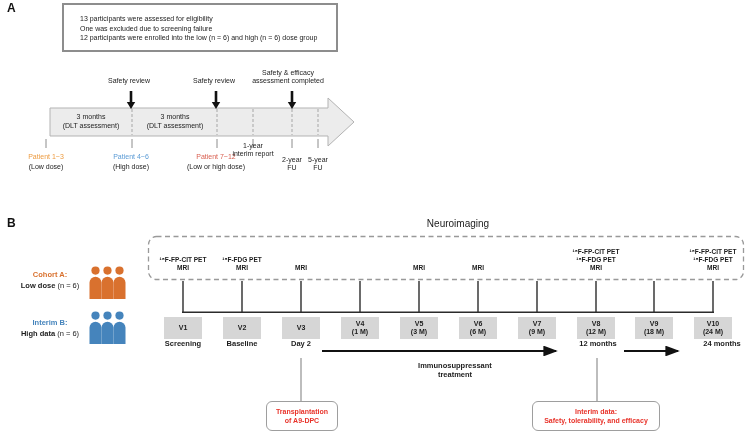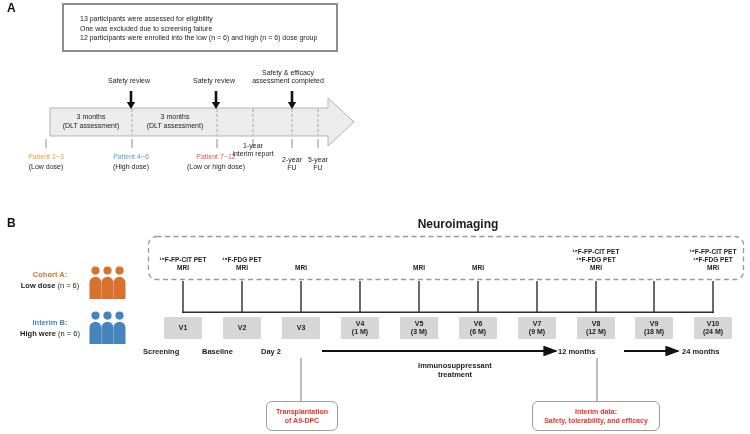--- a/index.html
+++ b/index.html
@@ -17,34 +17,34 @@
   #panelA-label { left:7px; top:1px; }
   #panelB-label { left:7px; top:216px; }
   .elig-box {
     position:absolute; left:62px; top:3px; width:276px; height:49px;
     border:2px solid #8d8d8d; background:#fff;
     padding:9px 4px 0 16px;
   }
   .elig-line { font-size:7px; line-height:9.5px; white-space:nowrap; color:#222; }
   .lbl { position:absolute; font-size:7px; line-height:8px; text-align:center; color:#1c1c1c; }
   .bold { font-weight:bold; }
-  #neuro-title { left:398px; top:220px; width:120px; font-size:12px; font-weight:bold; }
+  #neuro-title { left:398px; top:220px; width:120px; font-size:10px; font-weight:normal; }
   .cohort { position:absolute; left:8px; width:84px; text-align:center; font-size:7.5px; line-height:10.5px; }
   #cohortA { top:270px; }
   #cohortB { top:318px; }
   .cohort .ctitle { font-weight:bold; }
   .people { position:absolute; left:88px; }
   .visit-box {
     position:absolute; top:317px; width:38px; height:22px;
     background:#d6d6d6; display:flex; flex-direction:column;
     align-items:center; justify-content:center;
     font-size:7px; line-height:8px; font-weight:bold; text-align:center;
   }
   .imaging { position:absolute; width:84px; text-align:center; font-size:6.5px; line-height:8px; font-weight:bold; white-space:nowrap; }
-  .below-lbl { position:absolute; top:347px; width:80px; text-align:left; font-size:7.5px; font-weight:bold; white-space:nowrap; }
+  .below-lbl { position:absolute; top:339px; width:80px; text-align:center; font-size:7.5px; font-weight:bold; white-space:nowrap; }
   .phase-lbl { position:absolute; top:361px; text-align:center; font-size:7.5px; font-weight:bold; line-height:9px; }
   #phase1-label { left:405px; width:100px;text-align:center; }
   #phase2-label { left:612px; width:80px; }
   .callout {
     position:absolute; top:401px; height:30px;
     border:1.5px solid #9e9e9e; border-radius:6px; background:#fff;
     display:flex; align-items:center; justify-content:center; text-align:center;
     font-size:7px; line-height:9px; font-weight:bold;
   }
   #callout1 { left:266px; width:72px; }
@@ -108,21 +108,21 @@
   <div id="panelB-label" class="panel-label">B</div>
 
   <div id="neuro-title" class="lbl">Neuroimaging</div>
 
   <div id="cohortA" class="cohort">
     <div class="ctitle" id="cohortA-title" style="color: rgb(217, 113, 46);">Cohort A:</div>
     <div><span class="bold">Low dose</span><span> (n = 6)</span></div>
   </div>
   <div id="cohortB" class="cohort">
     <div class="ctitle" id="cohortB-title" style="color: rgb(69, 132, 188);">Interim B:</div>
-    <div><span class="bold">High were</span><span> (n = 6)</span></div>
+    <div><span class="bold">High data</span><span> (n = 6)</span></div>
   </div>
 
   <div id="phase1-label" class="phase-lbl">
     <div>Immunosuppressant</div>
     <div>treatment</div>
   </div>
 
   <div id="callout1" class="callout" style="color: rgb(232, 51, 42);">
     <div>
       <div>Transplantation</div>

